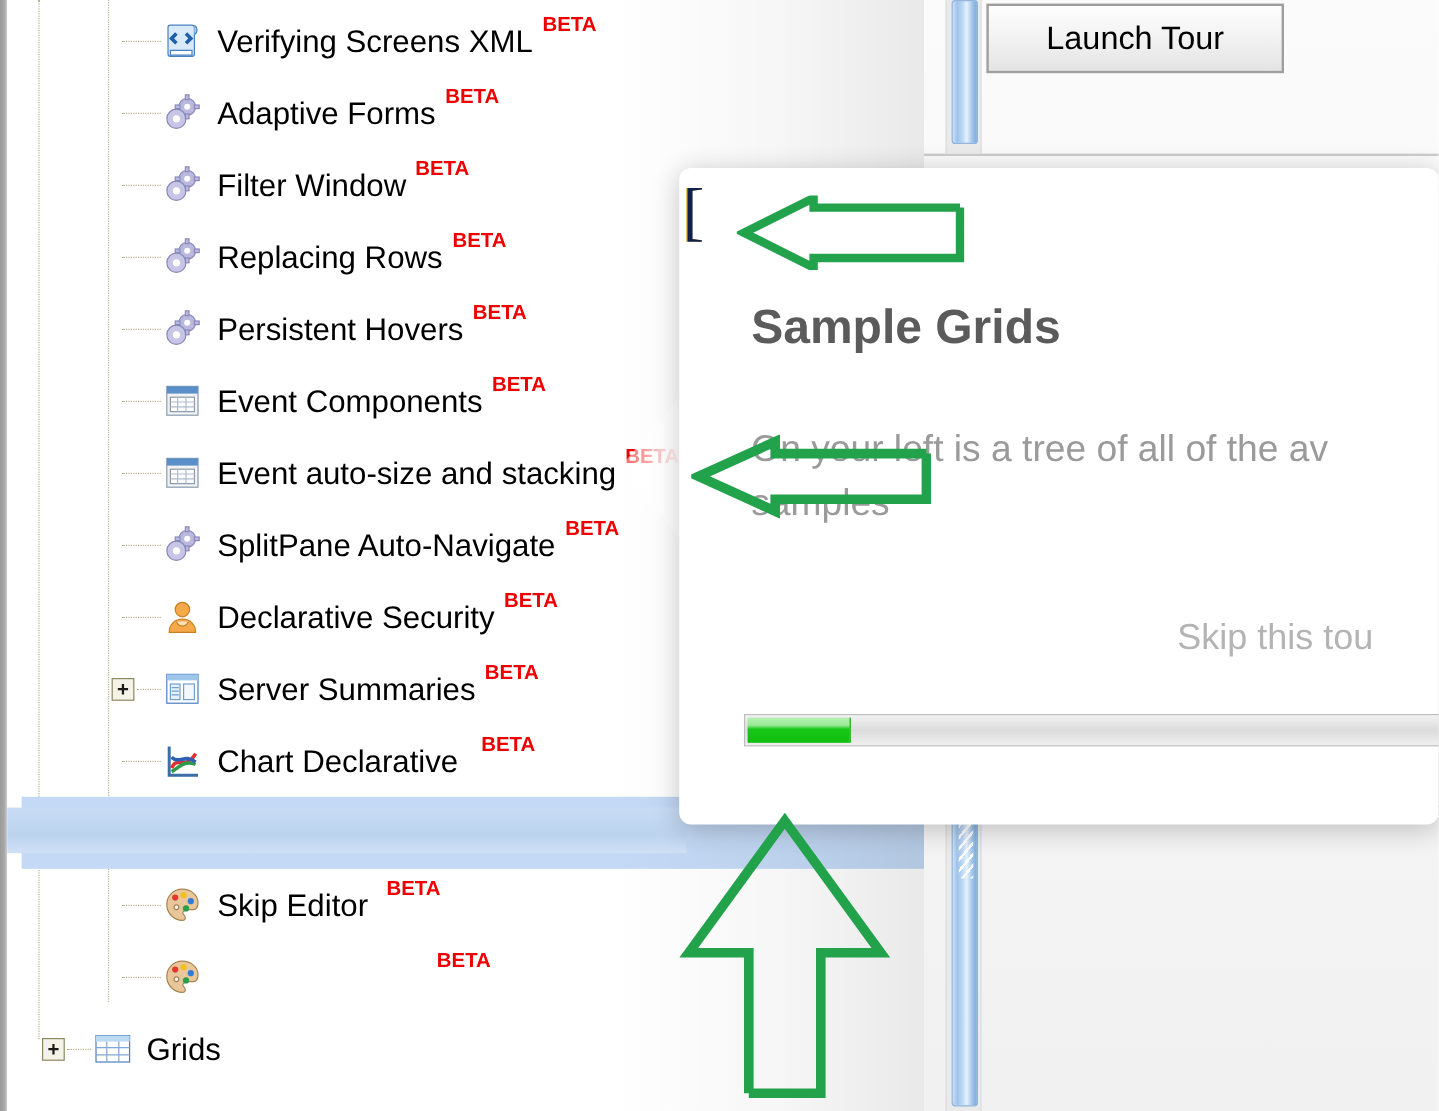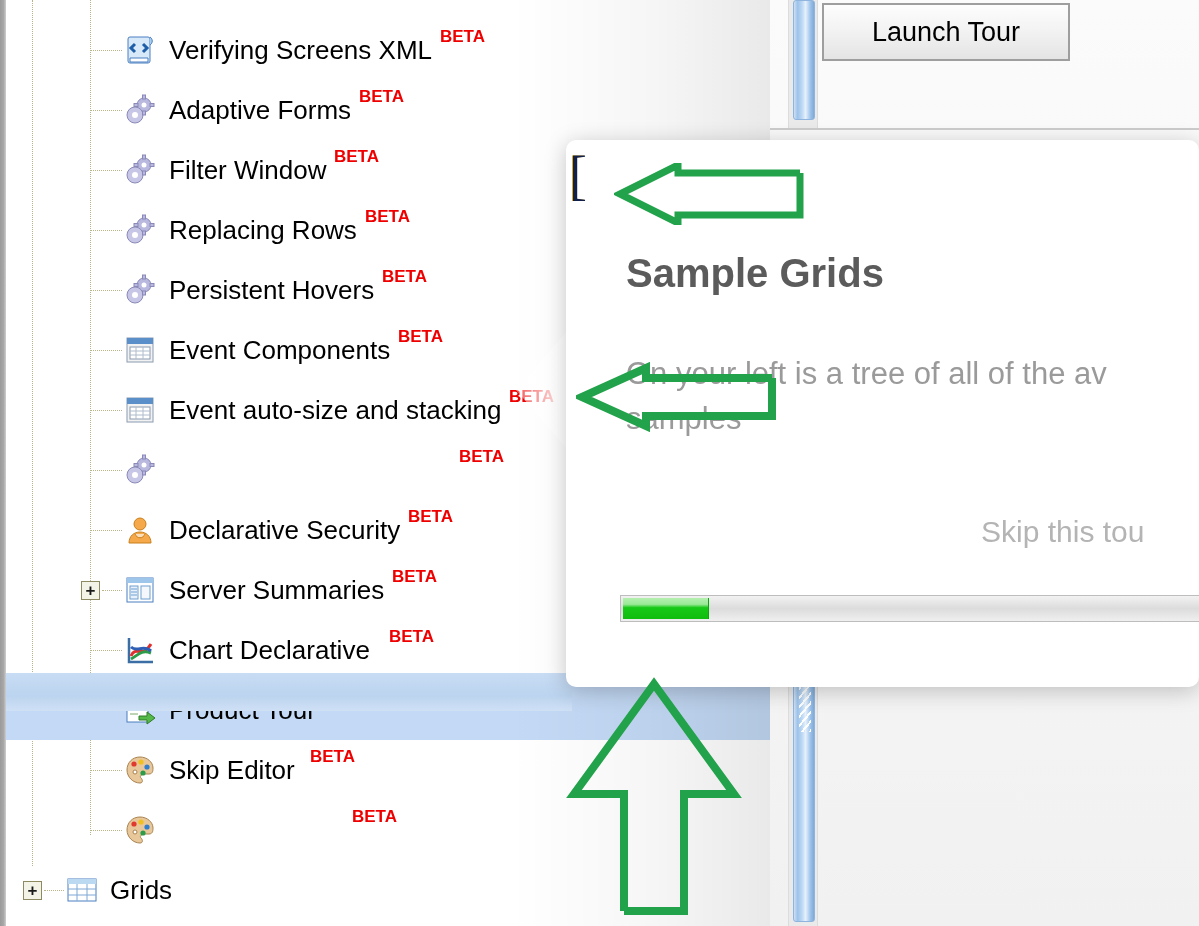--- a/index.html
+++ b/index.html
@@ -47,27 +47,26 @@
     position: absolute;
     width: 1px;
     border-left: 1px dotted #b9b488;
   }
   .vline.lvl1 { left: 26px; top: 0; height: 866px; }
   .vline.lvl2 { left: 84px; top: 0; height: 835px; }
 
   
   .row {
     position: absolute;
-    left: 0;
+    left: 12px;
     width: 764px;
     height: 60px;
     display: flex;
     align-items: center;
     white-space: nowrap;
-    margin-top: 16px;
   }
   .row.selected { background: #c3d9f5; }
 
   .hline {
     position: absolute;
     border-top: 1px dotted #b9b488;
     height: 1px;
   }
 
   .toggle {
@@ -368,20 +367,21 @@
               <circle cx="20" cy="11" r="2.5" fill="#ffffff"></circle>
               <circle cx="11" cy="21" r="8" fill="#c7c6e6" stroke="#8a89b8"></circle>
               <circle cx="11" cy="21" r="3" fill="#ffffff"></circle>
               <g fill="#b9b8de" stroke="#8a89b8">
                 <rect x="18.5" y="1" width="3" height="4"></rect>
                 <rect x="18.5" y="17" width="3" height="4"></rect>
                 <rect x="26" y="9.5" width="4" height="3"></rect>
                 <rect x="10" y="9.5" width="4" height="3"></rect>
               </g>
             </svg></span>
+          <span class="label" style="left: 163px; top: 17px;">SplitPane Auto-Navigate</span>
           <span class="beta" style="left: 453px; top: 8px;">BETA</span>
         </div>
         <div class="row" style="top: 484px;">
           <div class="hline" style="left: 84px; top: 30px; width: 32px;"></div>
           <span class="ic" style="left: 118px; top: 14px;"><svg width="32" height="32" viewBox="0 0 32 32">
               <circle cx="16" cy="10" r="6" fill="#f5a94a" stroke="#c97f1c"></circle>
               <path d="M5 29c0-7 5-11 11-11s11 4 11 11z" fill="#f5a94a" stroke="#c97f1c"></path>
               <path d="M11 20c2 5 8 5 10 0" fill="#fbe0bb" stroke="#c97f1c"></path>
             </svg></span>
           <span class="label" style="left: 163px; top: 17px;">Declarative Security</span>

